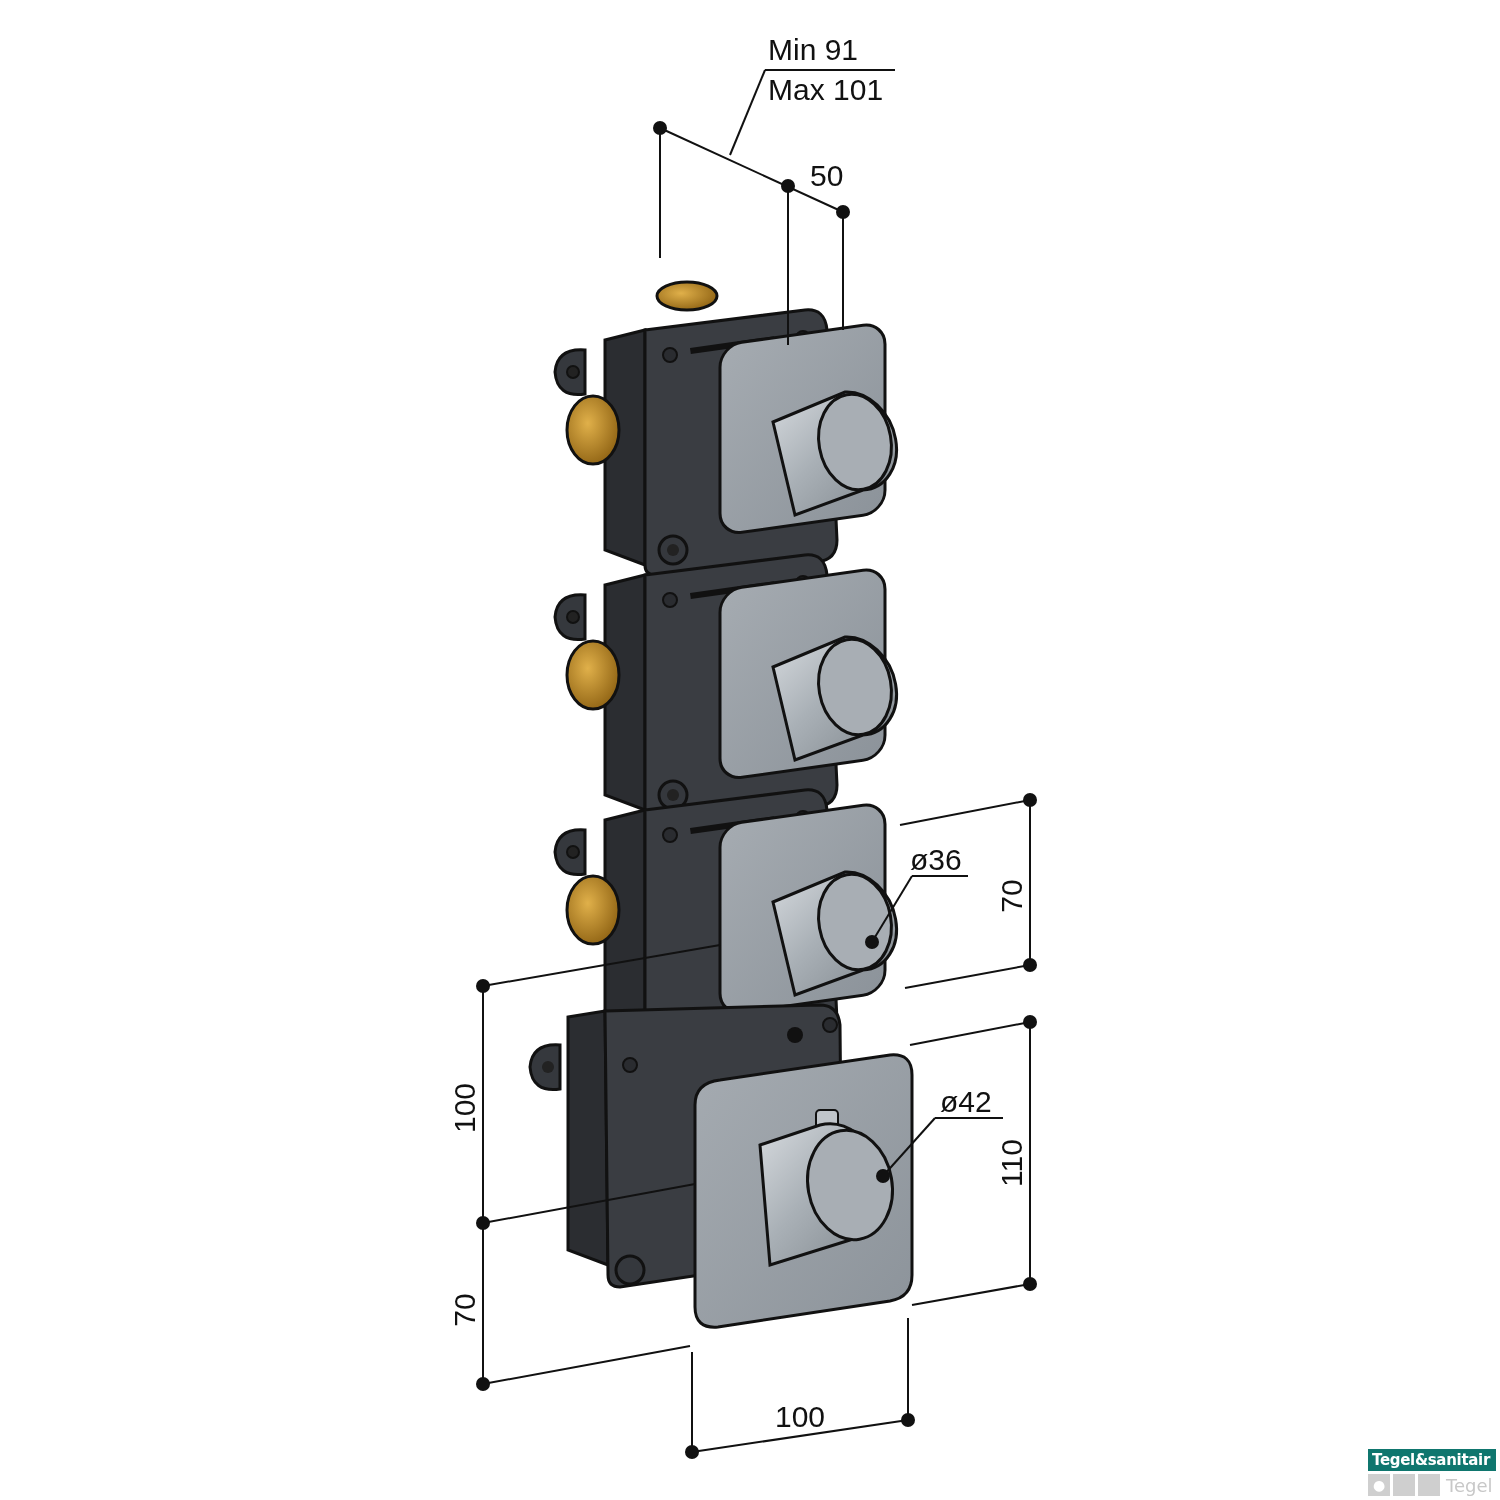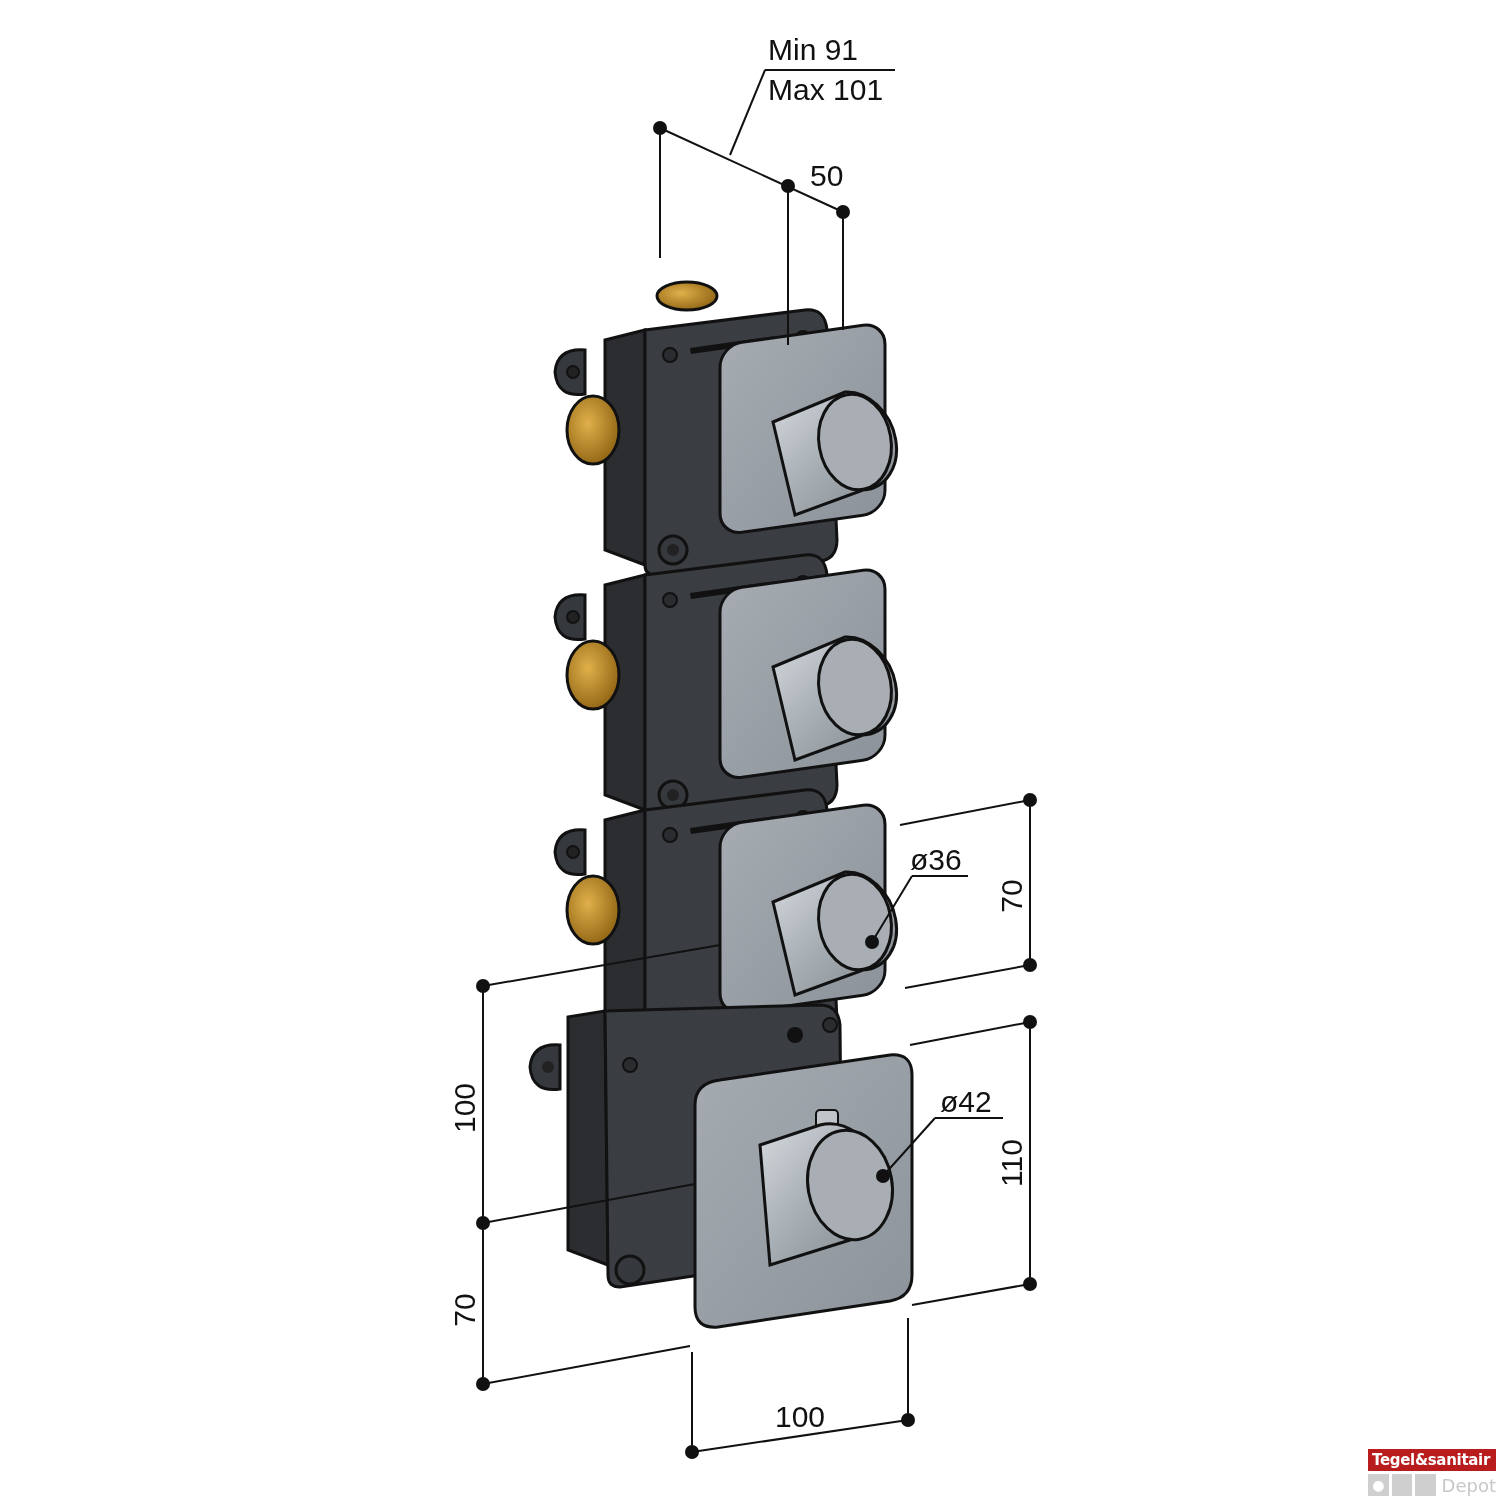--- a/index.html
+++ b/index.html
@@ -1,20 +1,20 @@
 <!DOCTYPE html>
 <html><head>
 <meta charset="utf-8">
 <style>
   html,body{margin:0;padding:0;background:#ffffff;}
   body{width:1500px;height:1500px;position:relative;overflow:hidden;font-family:"Liberation Sans",sans-serif;}
   #drawing{position:absolute;left:0;top:0;width:1500px;height:1500px;}
   .dim-text{font-family:"Liberation Sans",sans-serif;font-size:30px;fill:#111;}
   .watermark{position:absolute;right:4px;bottom:4px;width:128px;font-family:"DejaVu Sans",sans-serif;}
-  .wm-top{background:#b91c1c;color:#fff;font-weight:bold;font-size:15px;padding:2px 4px;letter-spacing:-0.3px;}
+  .wm-top{background:#0f766e;color:#fff;font-weight:bold;font-size:15px;padding:2px 4px;letter-spacing:-0.3px;}
   .wm-bottom{display:flex;align-items:center;gap:3px;margin-top:3px;}
   .wm-sq{width:22px;height:22px;background:#cfcfcf;display:flex;align-items:center;justify-content:center;color:#fff;font-size:14px;}
   .wm-depot{color:#c8c8c8;font-size:18px;margin-left:3px;}
 </style>
 </head>
 <body>
 
 <svg id="drawing" viewBox="0 0 1500 1500" xmlns="http://www.w3.org/2000/svg">
   <defs>
     <linearGradient id="knobGrad" x1="0" y1="0" x2="1" y2="1">
@@ -145,15 +145,15 @@
   <text class="dim-text" x="475" y="1310" transform="rotate(-90 475 1310)" text-anchor="middle">70</text>
   <text class="dim-text" x="800" y="1427" text-anchor="middle">100</text>
 </svg>
 
 <div class="watermark">
   <div class="wm-top">Tegel&amp;sanitair</div>
   <div class="wm-bottom">
     <div class="wm-sq">●</div>
     <div class="wm-sq"></div>
     <div class="wm-sq"></div>
-    <div class="wm-depot">Depot</div>
+    <div class="wm-depot">Tegel</div>
   </div>
 </div>
 
 </body></html>

